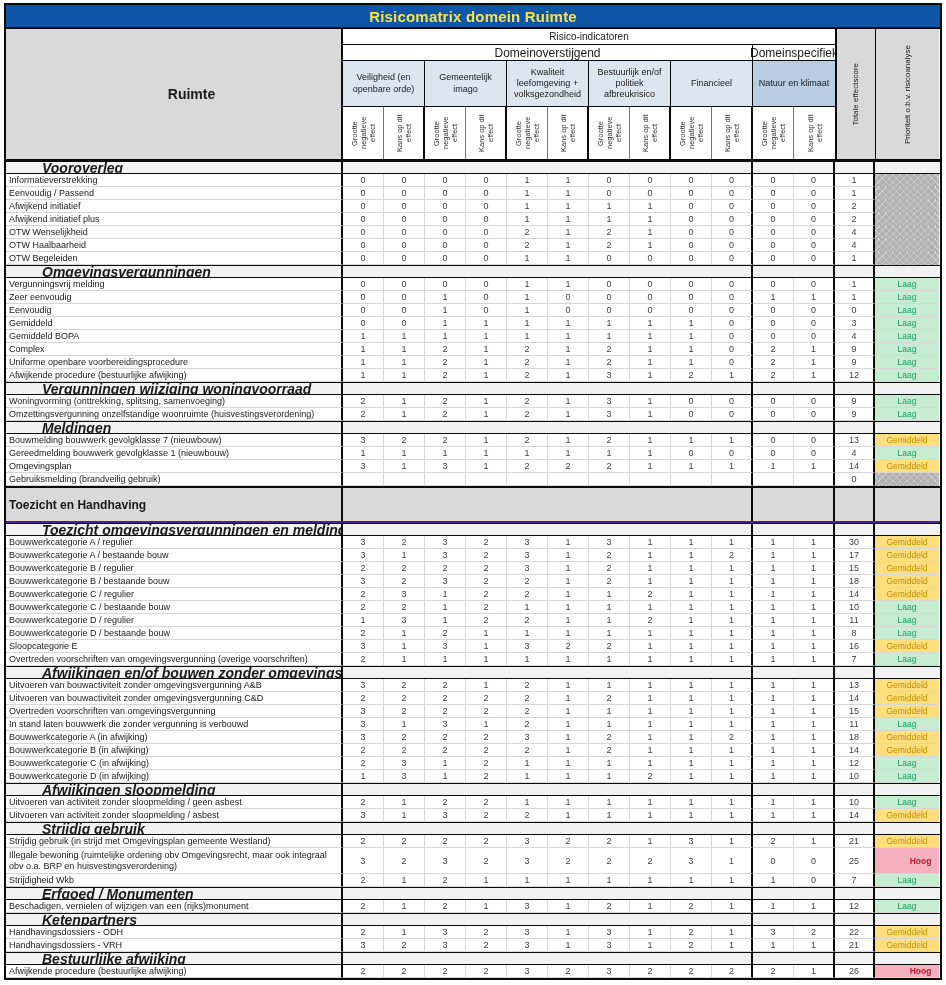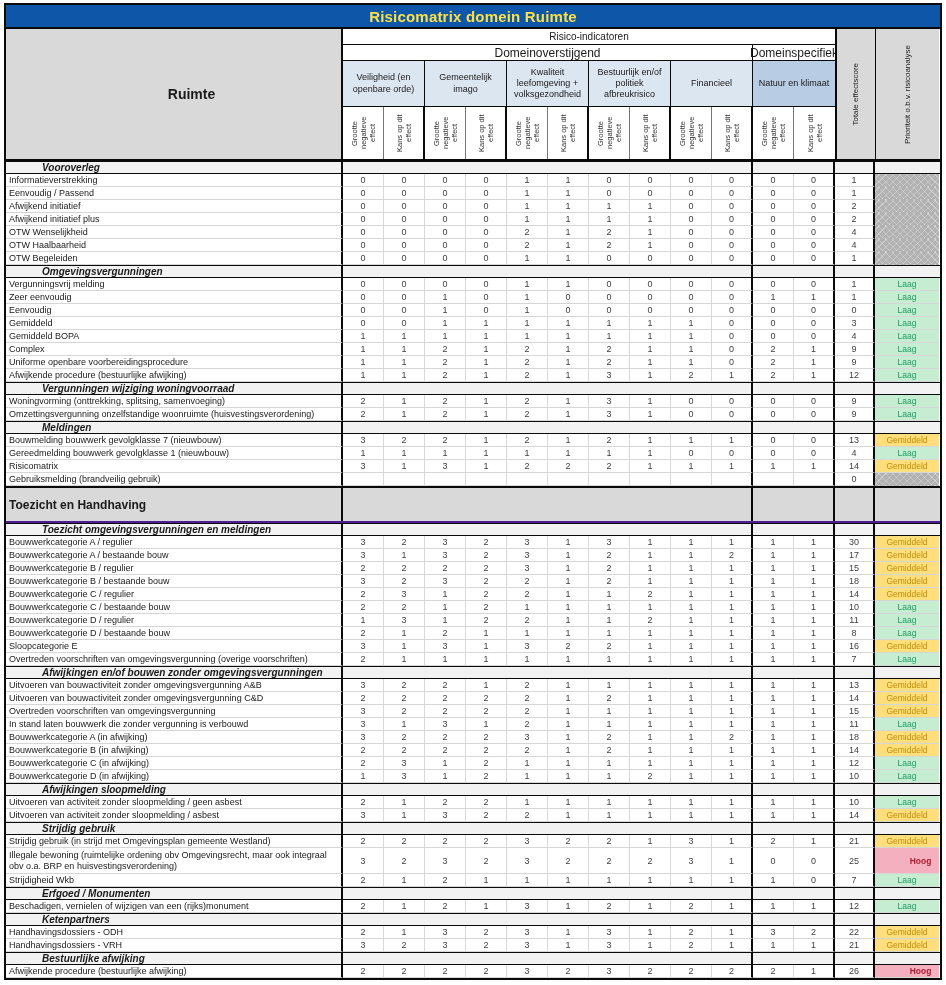--- a/index.html
+++ b/index.html
@@ -46,21 +46,21 @@
     font-size:9px;display:flex;align-items:center;padding:0 2px 0 3px;overflow:hidden;white-space:nowrap;}
   .r-tall .c-label{white-space:normal;line-height:1.15;}
   .c-num{box-sizing:border-box;width:41px;border-right:1px solid #d8d8d8;border-bottom:1px solid #d6d6d6;
     display:flex;align-items:center;justify-content:center;font-size:9px;color:#404040;}
   .c-num.gend{border-right:2px solid #0a0a0a;}
   .c-total{box-sizing:border-box;width:40px;border-right:2px solid #0a0a0a;border-bottom:1px solid #d6d6d6;
     display:flex;align-items:center;justify-content:center;font-size:9px;color:#404040;}
   .c-prio{box-sizing:border-box;width:64px;border-bottom:1px solid #d6d6d6;
     display:flex;align-items:center;justify-content:center;font-size:8.5px;}
 
-  .sec-label{font-style:italic;font-weight:600;font-size:10px;background:transparent;border-bottom:none;padding-left:36px;}
+  .sec-label{font-style:italic;font-weight:600;font-size:14px;background:transparent;border-bottom:none;padding-left:36px;}
   .big-label{font-weight:bold;font-size:12px;border-bottom:none;}
   .c-fillA{box-sizing:border-box;width:410px;border-right:2px solid #0a0a0a;}
   .c-fillB{box-sizing:border-box;width:82px;border-right:2px solid #0a0a0a;}
   .c-fillT{box-sizing:border-box;width:40px;border-right:2px solid #0a0a0a;}
   .c-fillP{box-sizing:border-box;width:64px;}
 
   .p-laag{background:#c6ecd1;color:#1e9e62;}
   .p-gem{background:#ffde7d;color:#bf8f00;}
   .p-hoog{background:#f5b0bf;color:#b01c30;font-weight:bold;padding-left:27px;}
   .hatch{background-color:#b2b2b2;
@@ -484,21 +484,21 @@
           <div class="c-num">1</div>
           <div class="c-num">1</div>
           <div class="c-num">0</div>
           <div class="c-num gend">0</div>
           <div class="c-num">0</div>
           <div class="c-num gend">0</div>
           <div class="c-total">4</div>
           <div class="c-prio p-laag">Laag</div>
         </div>
         <div class="row r-data">
-          <div class="c-label">Risicomatrix</div>
+          <div class="c-label">Omgevingsplan</div>
           <div class="c-num">3</div>
           <div class="c-num">1</div>
           <div class="c-num">3</div>
           <div class="c-num">1</div>
           <div class="c-num">2</div>
           <div class="c-num">2</div>
           <div class="c-num">2</div>
           <div class="c-num">1</div>
           <div class="c-num">1</div>
           <div class="c-num gend">1</div>

